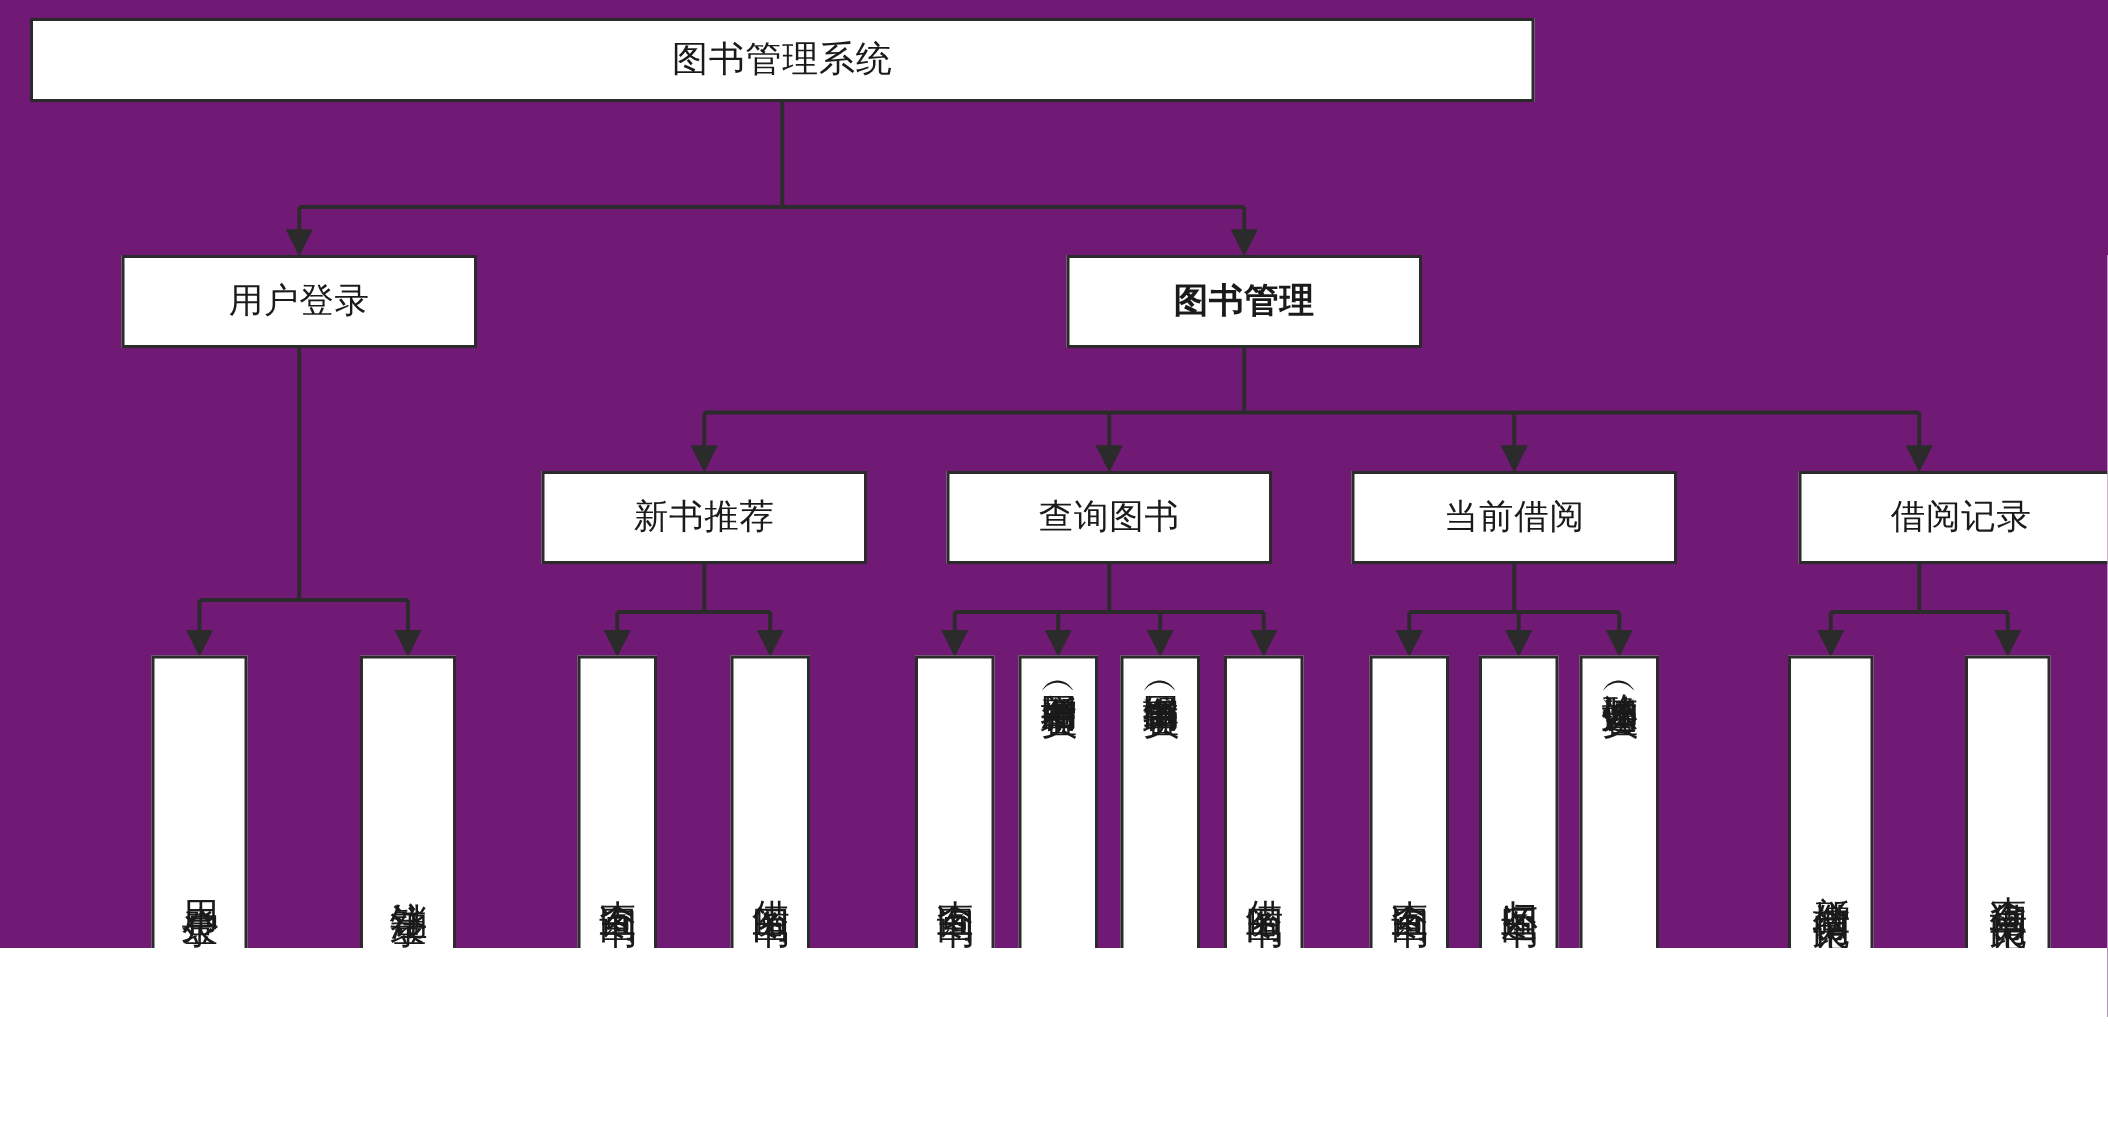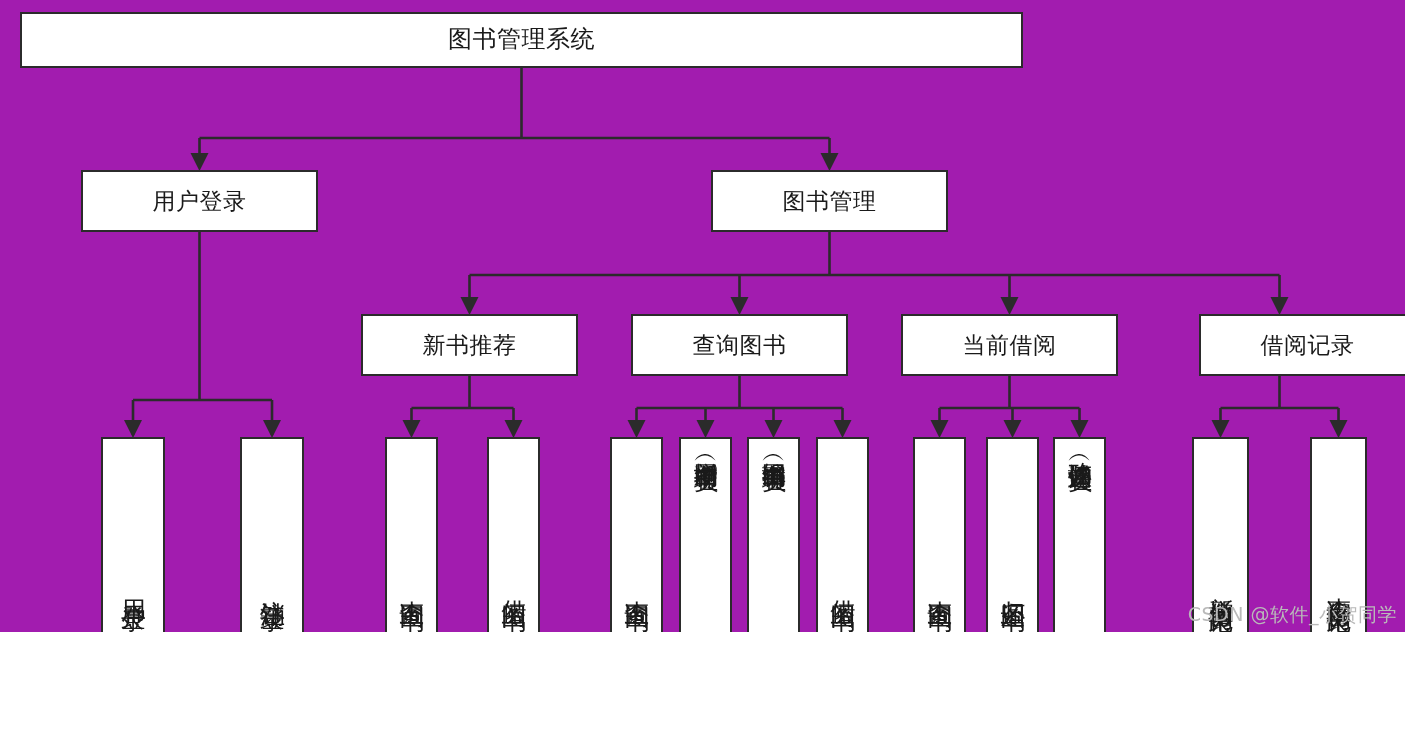--- a/index.html
+++ b/index.html
@@ -7,21 +7,21 @@
     padding: 0;
     background: #ffffff;
   }
   body {
     font-family: "DejaVu Sans", "Liberation Sans", sans-serif;
   }
   #canvas {
     position: relative;
     width: 1405px;
     height: 632px;
-    background: #a21caf;
+    background: #701a75;
     overflow: hidden;
   }
   #edges {
     position: absolute;
     left: 0;
     top: 0;
     width: 1405px;
     height: 747px;
     pointer-events: none;
   }
@@ -127,21 +127,21 @@
       </g>
   </svg>
 
   <div id="nodes-layer">
       <div class="node h lvl1" style="left: 20px; top: 12px; width: 1003px; height: 56px;">
         <span class="label">图书管理系统</span>
       </div>
       <div class="node h lvl2" style="left: 81px; top: 170px; width: 237px; height: 62px;">
         <span class="label">用户登录</span>
       </div>
-      <div class="node h lvl2" style="left: 711px; top: 170px; width: 237px; height: 62px;">
+      <div class="node h lvl2" style="left: 711px; top: 170px; width: 237px; height: 62px; font-weight: bold;">
         <span class="label">图书管理</span>
       </div>
       <div class="node h lvl3" style="left: 361px; top: 314px; width: 217px; height: 62px;">
         <span class="label">新书推荐</span>
       </div>
       <div class="node h lvl3" style="left: 631px; top: 314px; width: 217px; height: 62px;">
         <span class="label">查询图书</span>
       </div>
       <div class="node h lvl3" style="left: 901px; top: 314px; width: 217px; height: 62px;">
         <span class="label">当前借阅</span>
@@ -183,14 +183,13 @@
         <span class="label">确认归还（管理员）</span>
       </div>
       <div class="node v lvl4" style="left: 1192px; top: 437px; width: 57px; height: 298px;">
         <span class="label">新增借阅记录</span>
       </div>
       <div class="node v lvl4" style="left: 1310px; top: 437px; width: 57px; height: 298px;">
         <span class="label">查询借阅记录</span>
       </div>
     </div>
 
-  <div id="watermark">CSDN @软件_小贺同学</div>
 </div>
 
 </body></html>

